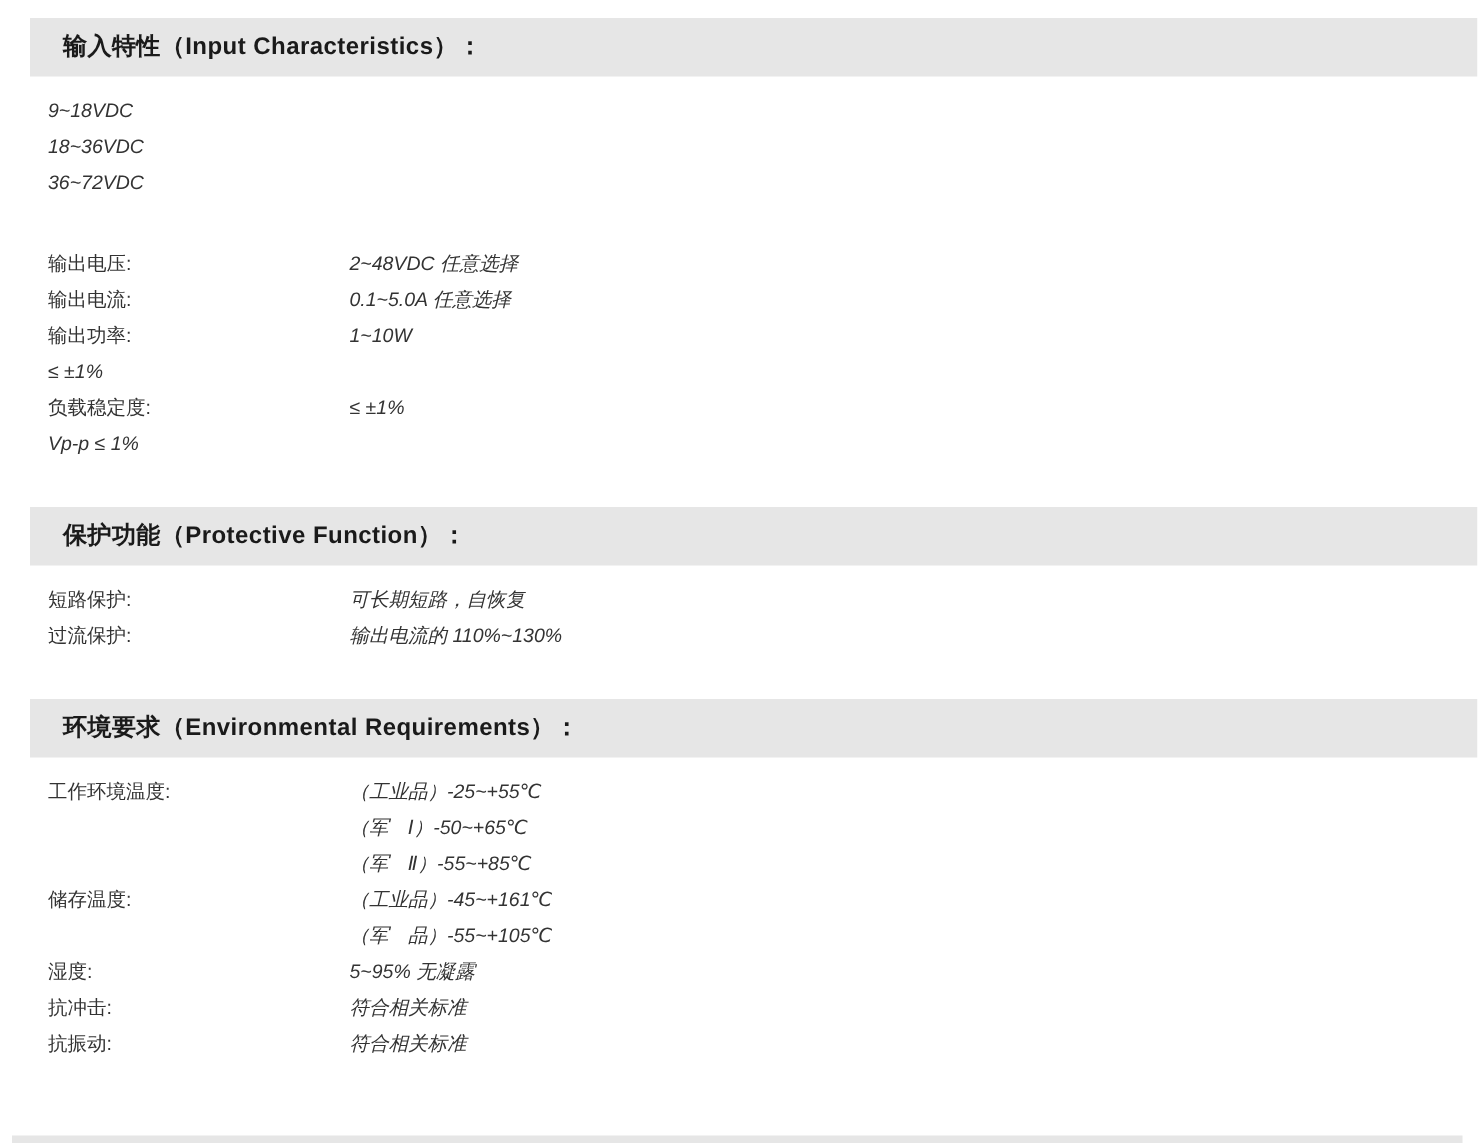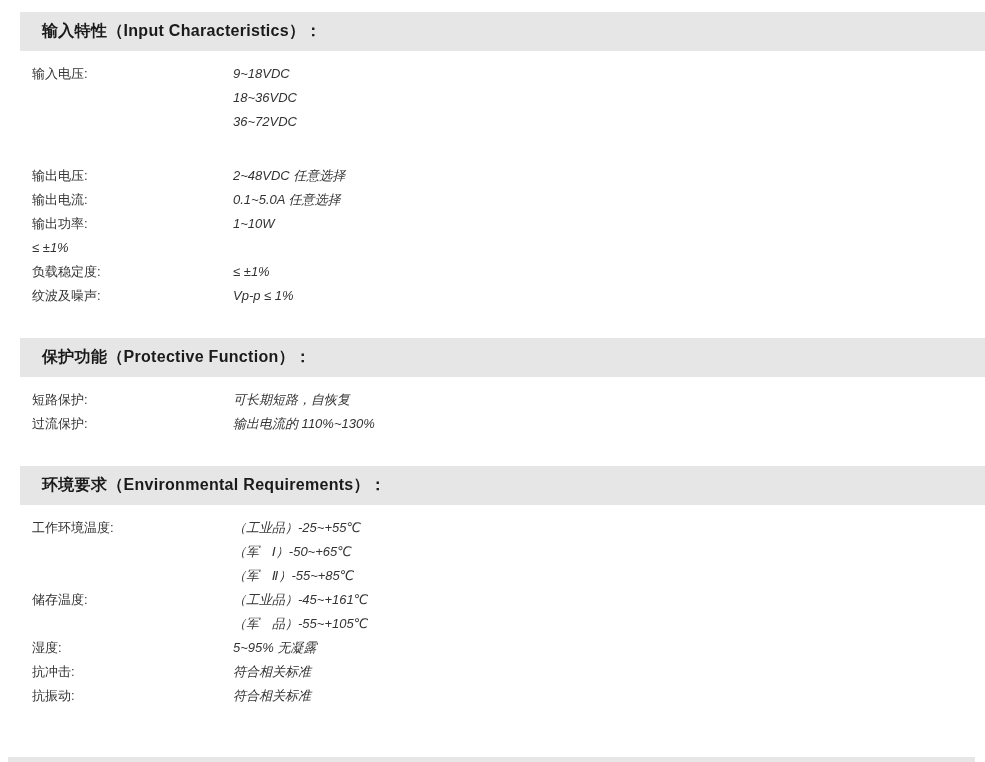--- a/index.html
+++ b/index.html
@@ -68,21 +68,20 @@
 <body>
 
 <div class="page">
 
   <div class="section">
     <div class="section-bar">
       <div class="section-title">输入特性（Input Characteristics）：</div>
     </div>
     <div class="rows">
       <div class="row">
-        <div class="spec-label">输入电压:</div>
         <div class="spec-values">
           <div class="spec-value">9~18VDC</div>
           <div class="spec-value">18~36VDC</div>
           <div class="spec-value">36~72VDC</div>
         </div>
       </div>
     </div>
   </div>
 
   <div class="section">
@@ -110,21 +109,20 @@
           <div class="spec-value">≤ ±1%</div>
         </div>
       </div>
       <div class="row">
         <div class="spec-label">负载稳定度:</div>
         <div class="spec-values">
           <div class="spec-value">≤ ±1%</div>
         </div>
       </div>
       <div class="row">
-        <div class="spec-label">纹波及噪声:</div>
         <div class="spec-values">
           <div class="spec-value">Vp-p ≤ 1%</div>
         </div>
       </div>
     </div>
   </div>
 
   <div class="section">
     <div class="section-bar">
       <div class="section-title">保护功能（Protective Function）：</div>

